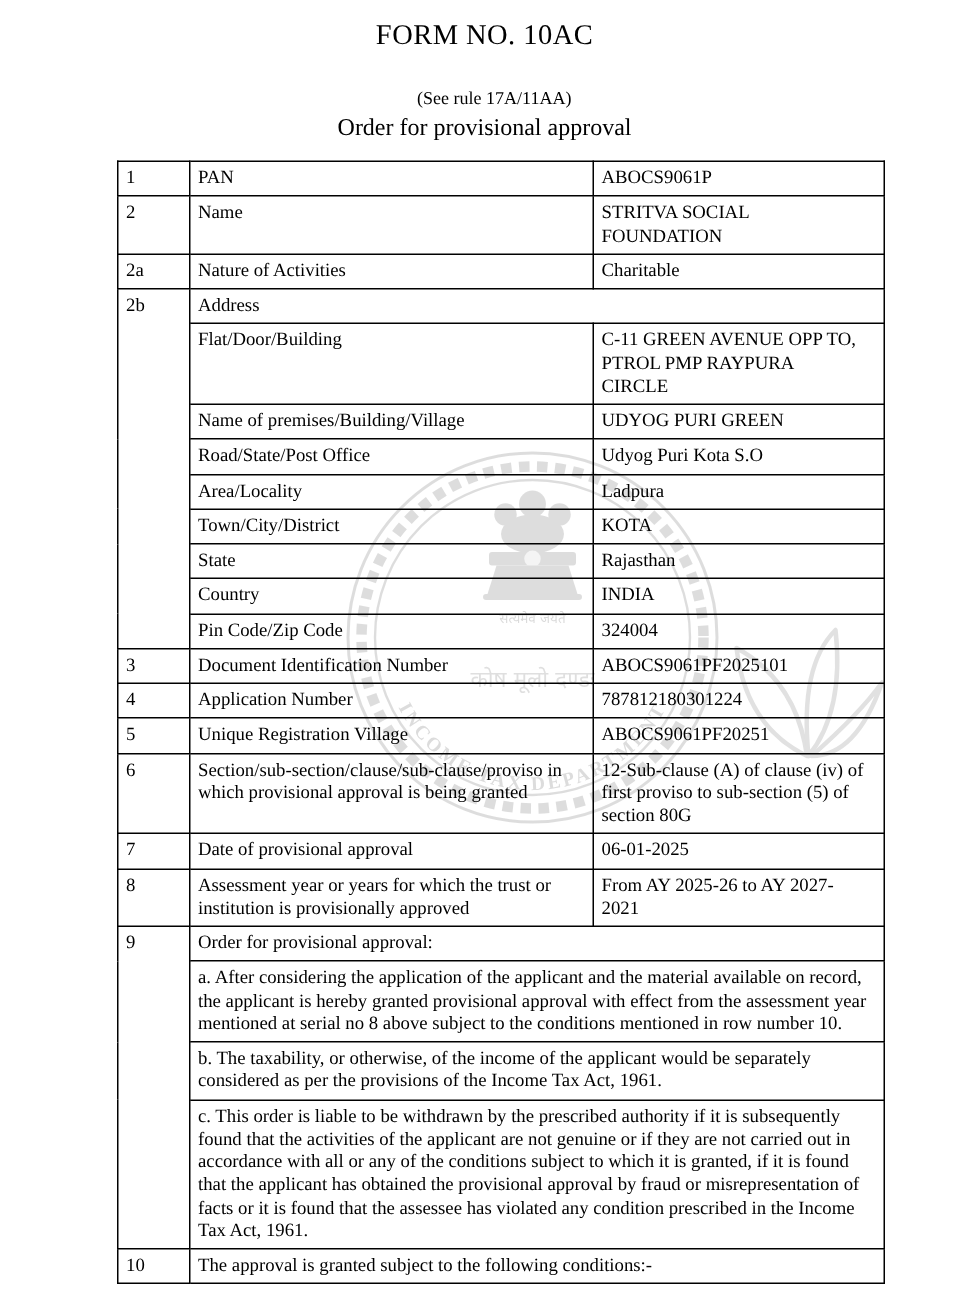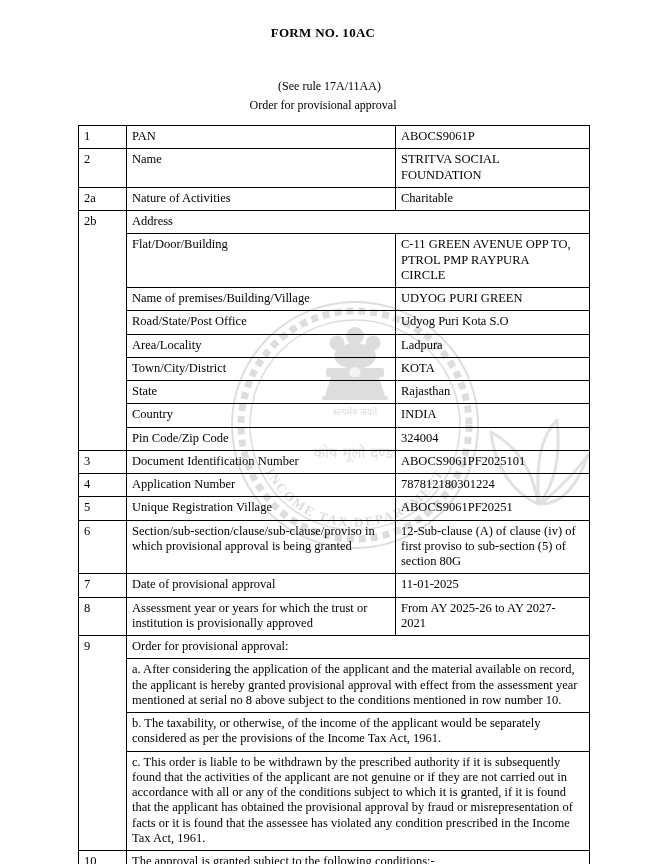--- a/index.html
+++ b/index.html
@@ -7,27 +7,27 @@
     position: relative;
     width: 646px;
     height: 864px;
     background: #ffffff;
     font-family: "Liberation Serif", "DejaVu Serif", serif;
     color: #000;
     overflow: hidden;
   }
   .header { text-align: center; }
   .form-title {
-    padding-top: 25px;
-    font-size: 13px;
-    font-weight: bold;
+    padding-top: 13px;
+    font-size: 19px;
+    font-weight: normal;
     letter-spacing: .3px;
   }
-  .rule-ref { margin-top: 38px; font-size: 12px; padding-left: 13px; }
-  .order-subtitle { margin-top: 4px; font-size: 12px; }
+  .rule-ref { margin-top: 23px; font-size: 12px; padding-left: 13px; }
+  .order-subtitle { margin-top: 4px; font-size: 16px; }
 
   .watermark {
     position: absolute;
     left: 225px;
     top: 292px;
     z-index: 0;
     opacity: .55;
   }
   .content { position: relative; z-index: 1; }
 
@@ -177,21 +177,21 @@
         <tr>
           <td>6</td>
           <td>Section/sub-section/clause/sub-clause/proviso in which provisional approval is being granted</td>
           <td class="val">12-Sub-clause (A) of clause (iv) of
 first proviso to sub-section (5) of
 section 80G</td>
         </tr>
         <tr>
           <td>7</td>
           <td>Date of provisional approval</td>
-          <td class="val">11-01-2025</td>
+          <td class="val">06-01-2025</td>
         </tr>
         <tr>
           <td>8</td>
           <td>Assessment year or years for which the trust or institution is provisionally approved</td>
           <td class="val">From AY 2025-26 to AY 2027-
 2021</td>
         </tr>
 
         <tr>
           <td rowspan="4">9</td>

